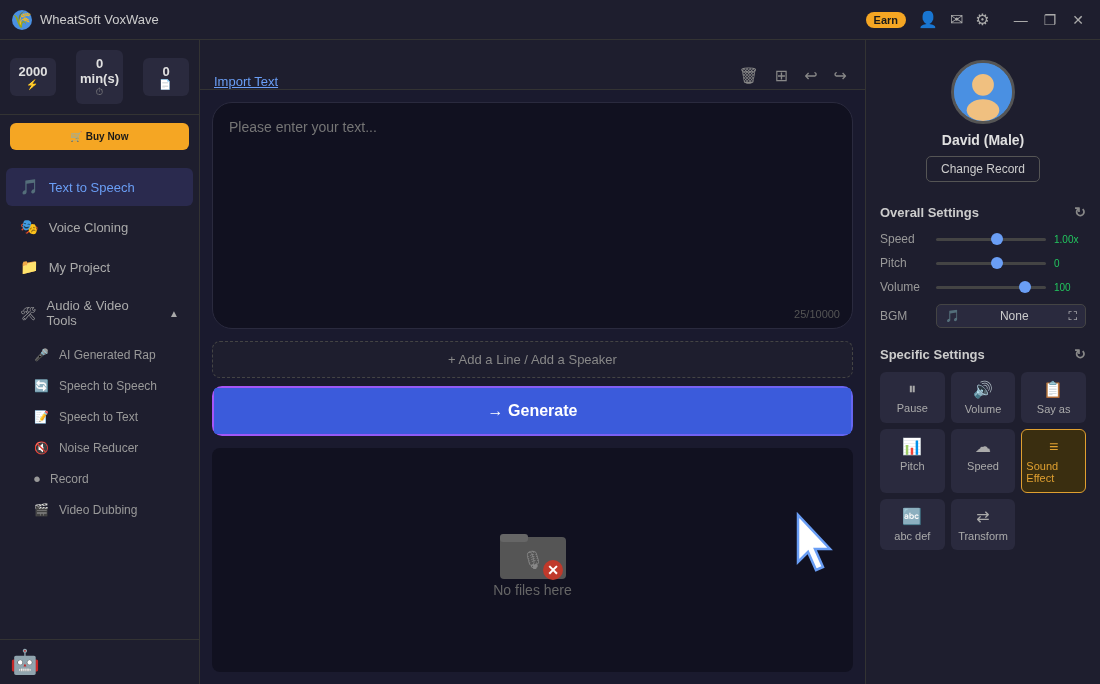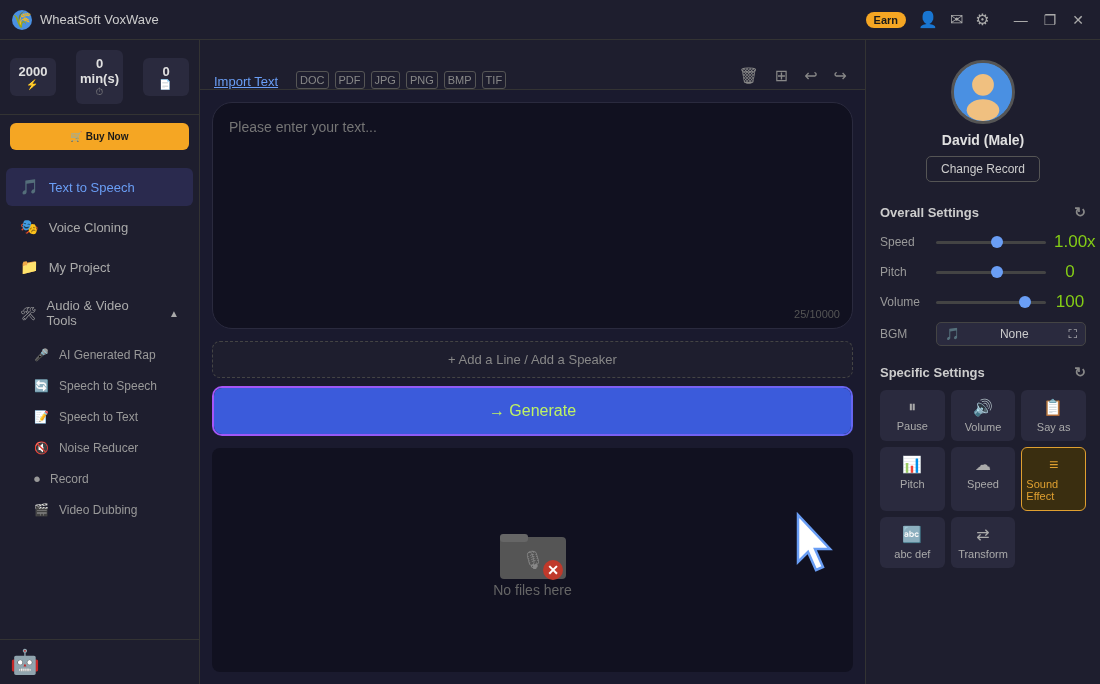--- a/index.html
+++ b/index.html
@@ -76,22 +76,22 @@
       text-align: center; color: #888; font-size: 13px; cursor: pointer;
     }
     .generate-btn-wrapper {
       position: relative;
       border: 2px solid transparent;
       border-radius: 10px;
       background: linear-gradient(#1a1a2e, #1a1a2e) padding-box,
                   linear-gradient(135deg, #a855f7, #6366f1) border-box;
     }
     .generate-btn {
-      width: 100%; background: #3b5bdb; color: #bef264; border: none; border-radius: 8px;
-      padding: 14px; font-size: 16px; font-weight: normal; cursor: pointer; display: flex;
+      width: 100%; background: #3b5bdb; color: #ffffff; border: none; border-radius: 3px;
+      padding: 14px; font-size: 16px; font-weight: bold; cursor: pointer; display: flex;
       align-items: center; justify-content: center; gap: 8px;
     }
 
     
     .files-area {
       flex: 1; background: #111120; margin: 0 12px 12px; border-radius: 8px;
       display: flex; flex-direction: column; align-items: center; justify-content: center;
       min-height: 100px;
     }
     .no-files-text { font-size: 14px; color: #666; }
@@ -109,21 +109,21 @@
       padding: 5px 14px; border-radius: 5px; font-size: 12px; cursor: pointer;
     }
 
     .settings-section { padding: 10px 14px; }
     .settings-header { display: flex; align-items: center; justify-content: space-between; font-size: 13px; font-weight: bold; color: #ccc; margin-bottom: 12px; }
     .refresh-icon { color: #888; cursor: pointer; font-size: 14px; }
     .setting-row { display: flex; align-items: center; margin-bottom: 10px; gap: 8px; }
     .setting-label { font-size: 12px; color: #999; width: 48px; flex-shrink: 0; }
     .setting-slider { flex: 1; height: 3px; background: #444; border-radius: 2px; position: relative; cursor: pointer; }
     .slider-thumb { position: absolute; width: 12px; height: 12px; background: #6a9ef5; border-radius: 50%; top: -4.5px; }
-    .setting-value { font-size: 17px; color: #84cc16; width: 32px; text-align: center; flex-shrink: 0; }
+    .setting-value { font-size: 10px; color: #22c55e; width: 32px; text-align: left; flex-shrink: 0; }
     .bgm-row { display: flex; align-items: center; gap: 8px; }
     .bgm-label { font-size: 12px; color: #999; width: 48px; }
     .bgm-selector { flex: 1; background: #2a2a3e; border: 1px solid #444; border-radius: 5px; padding: 4px 8px; color: #ccc; font-size: 12px; display: flex; align-items: center; justify-content: space-between; cursor: pointer; }
 
     .specific-section { padding: 8px 14px; }
     .spec-header { display: flex; align-items: center; justify-content: space-between; font-size: 13px; font-weight: bold; color: #ccc; margin-bottom: 10px; }
     .spec-grid { display: grid; grid-template-columns: repeat(3, 1fr); gap: 6px; }
     .spec-item {
       background: #2a2a3e; border-radius: 6px; padding: 8px 4px; display: flex;
       flex-direction: column; align-items: center; gap: 4px; cursor: pointer; font-size: 11px; color: #aaa;
@@ -216,28 +216,20 @@
 
     <div style="padding: 8px 10px; border-top: 1px solid #333; display: flex; align-items: center; gap: 8px;">
       <span style="font-size: 24px;">🤖</span>
     </div>
   </div>
 
   <div class="content">
 
     <div class="content-toolbar">
       <span class="import-text-btn">Import Text</span>
-      <div class="toolbar-icons">
-        <span class="toolbar-icon" style="font-size:11px;border:1px solid #555;padding:2px 3px;border-radius:3px;">DOC</span>
-        <span class="toolbar-icon" style="font-size:11px;border:1px solid #555;padding:2px 3px;border-radius:3px;">PDF</span>
-        <span class="toolbar-icon" style="font-size:11px;border:1px solid #555;padding:2px 3px;border-radius:3px;">JPG</span>
-        <span class="toolbar-icon" style="font-size:11px;border:1px solid #555;padding:2px 3px;border-radius:3px;">PNG</span>
-        <span class="toolbar-icon" style="font-size:11px;border:1px solid #555;padding:2px 3px;border-radius:3px;">BMP</span>
-        <span class="toolbar-icon" style="font-size:11px;border:1px solid #555;padding:2px 3px;border-radius:3px;">TIF</span>
-      </div>
       <div class="toolbar-spacer"></div>
       <div class="toolbar-right">
         <span class="toolbar-icon">🗑</span>
         <span class="toolbar-icon">⊞</span>
         <span class="toolbar-icon">↩</span>
         <span class="toolbar-icon">↪</span>
       </div>
     </div>
 
     <div class="text-editor-area">

